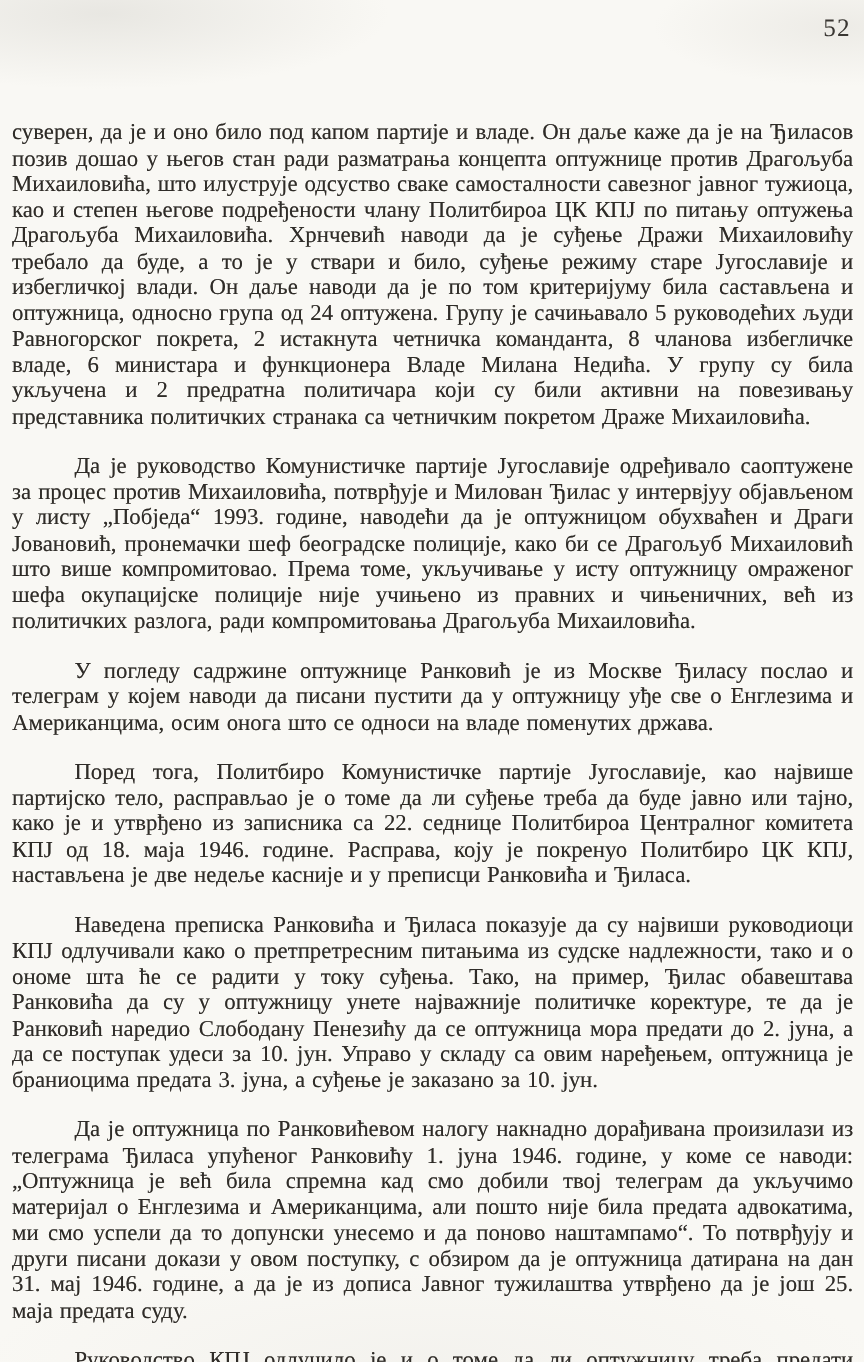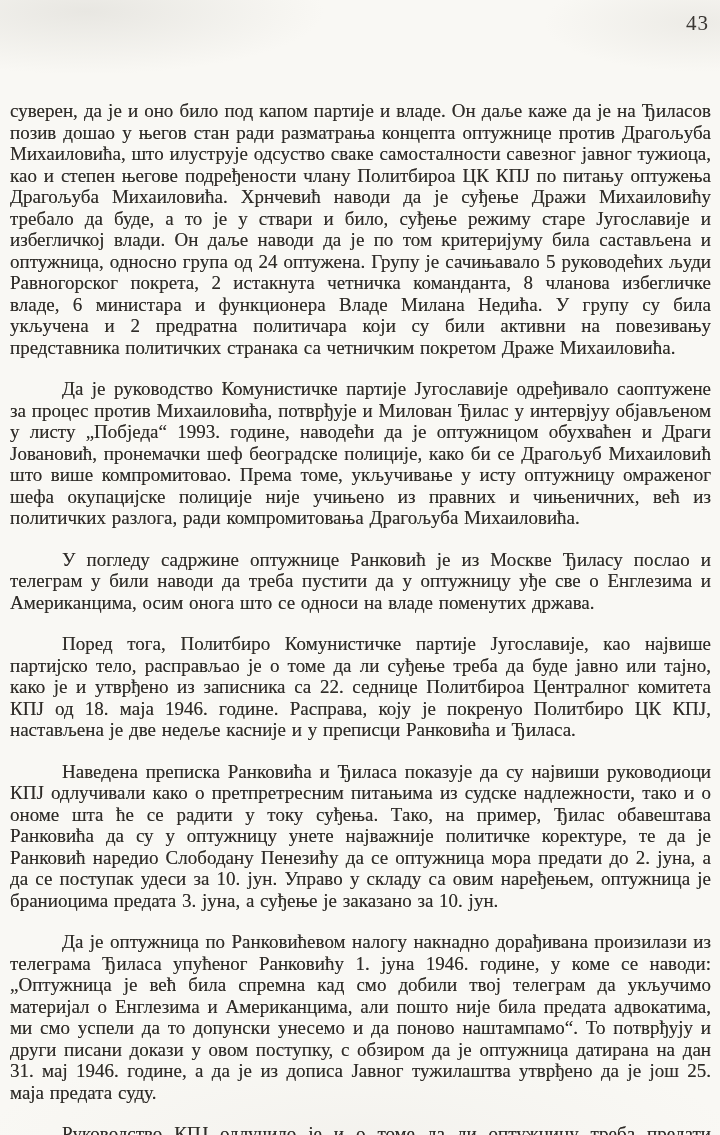--- a/index.html
+++ b/index.html
@@ -51,23 +51,23 @@
   }
   p.para.continuation {
     text-indent: 0;
     margin-top: 44px;
   }
 </style>
 </head>
 <body>
 
 <div class="page">
-  <div class="page-number">43</div>
+  <div class="page-number">52</div>
   <div class="content">
     <p class="para continuation">суверен, да је и оно било под капом партије и владе. Он даље каже да је на Ђиласов позив дошао у његов стан ради разматрања концепта оптужнице против Драгољуба Михаиловића, што илуструје одсуство сваке самосталности савезног јавног тужиоца, као и степен његове подређености члану Политбироа ЦК КПЈ по питању оптужења Драгољуба Михаиловића. Хрнчевић наводи да је суђење Дражи Михаиловићу требало да буде, а то је у ствари и било, суђење режиму старе Југославије и избегличкој влади. Он даље наводи да је по том критеријуму била састављена и оптужница, односно група од 24 оптужена. Групу је сачињавало 5 руководећих људи Равногорског покрета, 2 истакнута четничка команданта, 8 чланова избегличке владе, 6 министара и функционера Владе Милана Недића. У групу су била укључена и 2 предратна политичара који су били активни на повезивању представника политичких странака са четничким покретом Драже Михаиловића.</p>
     <p class="para">Да је руководство Комунистичке партије Југославије одређивало саоптужене за процес против Михаиловића, потврђује и Милован Ђилас у интервјуу објављеном у листу „Побједа“ 1993. године, наводећи да је оптужницом обухваћен и Драги Јовановић, пронемачки шеф београдске полиције, како би се Драгољуб Михаиловић што више компромитовао. Према томе, укључивање у исту оптужницу омраженог шефа окупацијске полиције није учињено из правних и чињеничних, већ из политичких разлога, ради компромитовања Драгољуба Михаиловића.</p>
-    <p class="para">У погледу садржине оптужнице Ранковић је из Москве Ђиласу послао и телеграм у били наводи да треба пустити да у оптужницу уђе све о Енглезима и Американцима, осим онога што се односи на владе поменутих држава.</p>
+    <p class="para">У погледу садржине оптужнице Ранковић је из Москве Ђиласу послао и телеграм у којем наводи да писани пустити да у оптужницу уђе све о Енглезима и Американцима, осим онога што се односи на владе поменутих држава.</p>
     <p class="para">Поред тога, Политбиро Комунистичке партије Југославије, као највише партијско тело, расправљао је о томе да ли суђење треба да буде јавно или тајно, како је и утврђено из записника са 22. седнице Политбироа Централног комитета КПЈ од 18. маја 1946. године. Расправа, коју је покренуо Политбиро ЦК КПЈ, настављена је две недеље касније и у преписци Ранковића и Ђиласа.</p>
     <p class="para">Наведена преписка Ранковића и Ђиласа показује да су највиши руководиоци КПЈ одлучивали како о претпретресним питањима из судске надлежности, тако и о ономе шта ће се радити у току суђења. Тако, на пример, Ђилас обавештава Ранковића да су у оптужницу унете најважније политичке коректуре, те да је Ранковић наредио Слободану Пенезићу да се оптужница мора предати до 2. јуна, а да се поступак удеси за 10. јун. Управо у складу са овим наређењем, оптужница је браниоцима предата 3. јуна, а суђење је заказано за 10. јун.</p>
     <p class="para">Да је оптужница по Ранковићевом налогу накнадно дорађивана произилази из телеграма Ђиласа упућеног Ранковићу 1. јуна 1946. године, у коме се наводи: „Оптужница је већ била спремна кад смо добили твој телеграм да укључимо материјал о Енглезима и Американцима, али пошто није била предата адвокатима, ми смо успели да то допунски унесемо и да поново наштампамо“. То потврђују и други писани докази у овом поступку, с обзиром да је оптужница датирана на дан 31. мај 1946. године, а да је из дописа Јавног тужилаштва утврђено да је још 25. маја предата суду.</p>
     <p class="para">Руководство КПЈ одлучило је и о томе да ли оптужницу треба предати адвокатима. Ранковић је чак наредио да се оптужница њима не предаје, али су Ђилас и Кардељ од тога одустали, правдајући се тиме да не предати оптужницу адвокату</p>
   </div>
 </div>
 
 </body></html>

